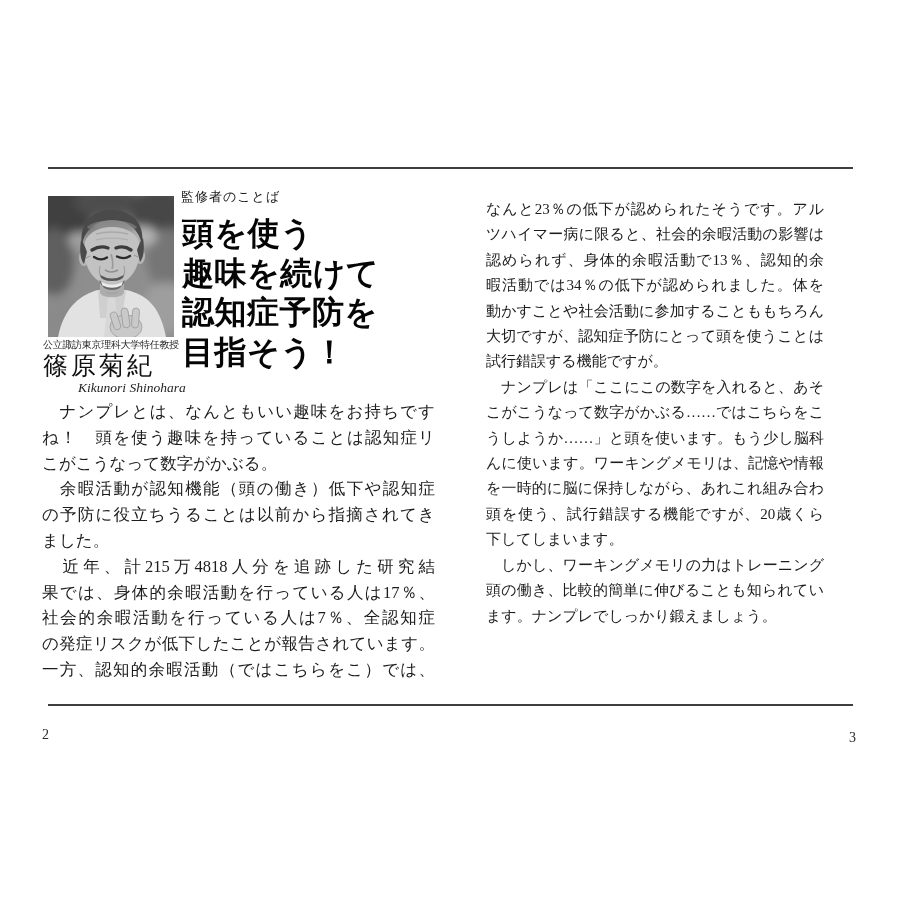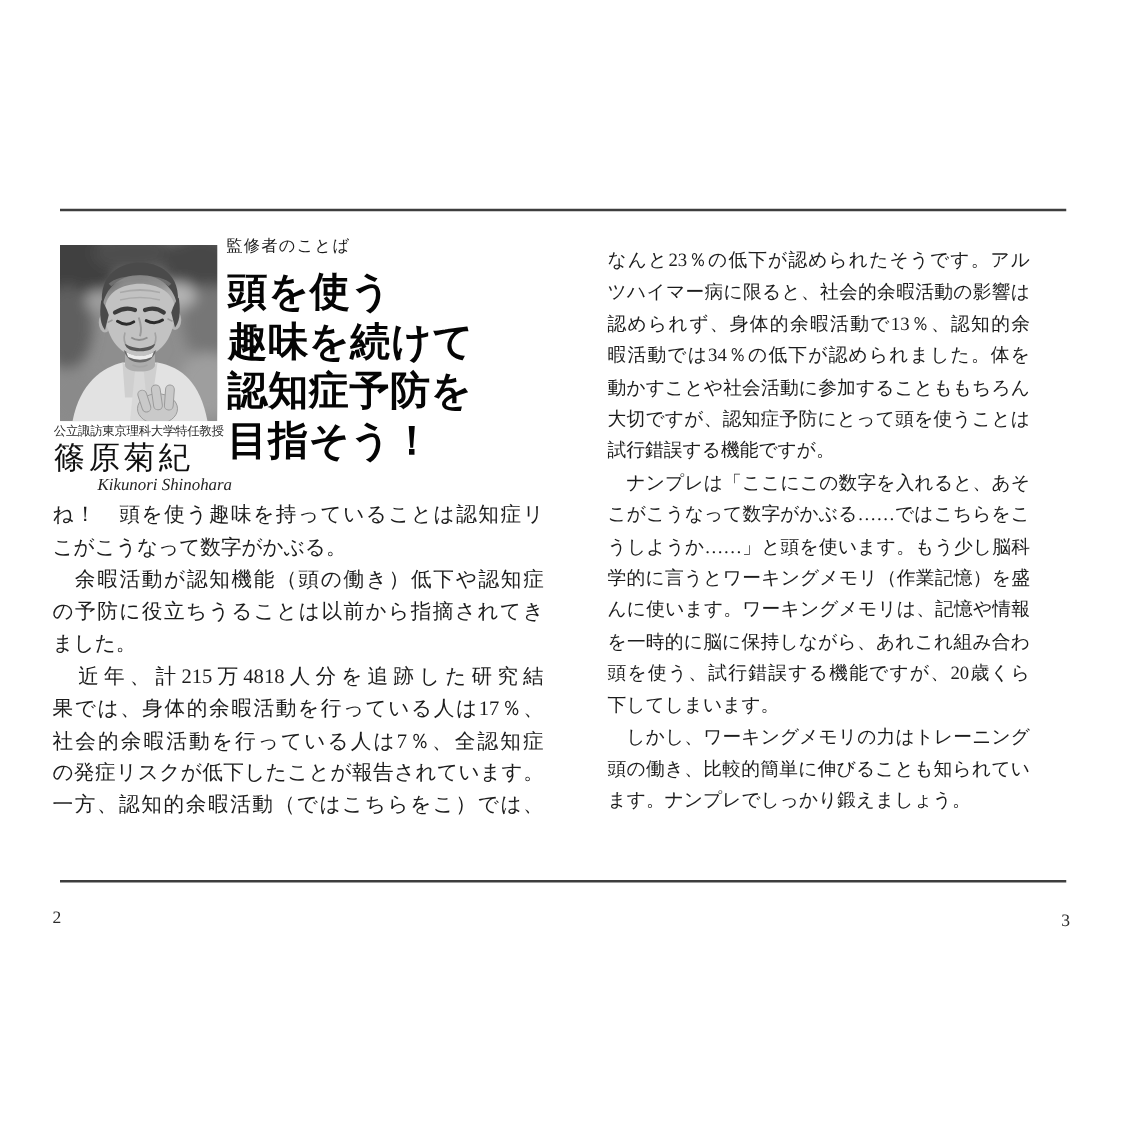--- a/index.html
+++ b/index.html
@@ -123,20 +123,21 @@
     <div class="kicker">監修者のことば</div>
 
     <h1 class="headline">
       <div>頭を使う</div>
       <div>趣味を続けて</div>
       <div>認知症予防を</div>
       <div>目指そう！</div>
     </h1>
 
     <div class="body-col left-body">
+      <div class="bline">　ナンプレとは、なんともいい趣味をお持ちです</div>
       <div class="bline">ね！　頭を使う趣味を持っていることは認知症リ</div>
       <div class="bline end">こがこうなって数字がかぶる。</div>
       <div class="bline">　余暇活動が認知機能（頭の働き）低下や認知症</div>
       <div class="bline">の予防に役立ちうることは以前から指摘されてき</div>
       <div class="bline end">ました。</div>
       <div class="bline">　近年、計215万4818人分を追跡した研究結</div>
       <div class="bline">果では、身体的余暇活動を行っている人は17％、</div>
       <div class="bline">社会的余暇活動を行っている人は7％、全認知症</div>
       <div class="bline">の発症リスクが低下したことが報告されています。</div>
       <div class="bline">一方、認知的余暇活動（ではこちらをこ）では、</div>
@@ -150,21 +151,20 @@
       <div class="bline">なんと23％の低下が認められたそうです。アル</div>
       <div class="bline">ツハイマー病に限ると、社会的余暇活動の影響は</div>
       <div class="bline">認められず、身体的余暇活動で13％、認知的余</div>
       <div class="bline">暇活動では34％の低下が認められました。体を</div>
       <div class="bline">動かすことや社会活動に参加することももちろん</div>
       <div class="bline">大切ですが、認知症予防にとって頭を使うことは</div>
       <div class="bline end">試行錯誤する機能ですが。</div>
       <div class="bline">　ナンプレは「ここにこの数字を入れると、あそ</div>
       <div class="bline">こがこうなって数字がかぶる……ではこちらをこ</div>
       <div class="bline">うしようか……」と頭を使います。もう少し脳科</div>
-      <div class="bline">学的に言うとワーキングメモリ（作業記憶）を盛</div>
       <div class="bline">んに使います。ワーキングメモリは、記憶や情報</div>
       <div class="bline">を一時的に脳に保持しながら、あれこれ組み合わ</div>
       <div class="bline">頭を使う、試行錯誤する機能ですが、20歳くら</div>
       <div class="bline end">下してしまいます。</div>
       <div class="bline">　しかし、ワーキングメモリの力はトレーニング</div>
       <div class="bline">頭の働き、比較的簡単に伸びることも知られてい</div>
       <div class="bline end">ます。ナンプレでしっかり鍛えましょう。</div>
     </div>
 
     <div class="pagenum pn-right">3</div>

